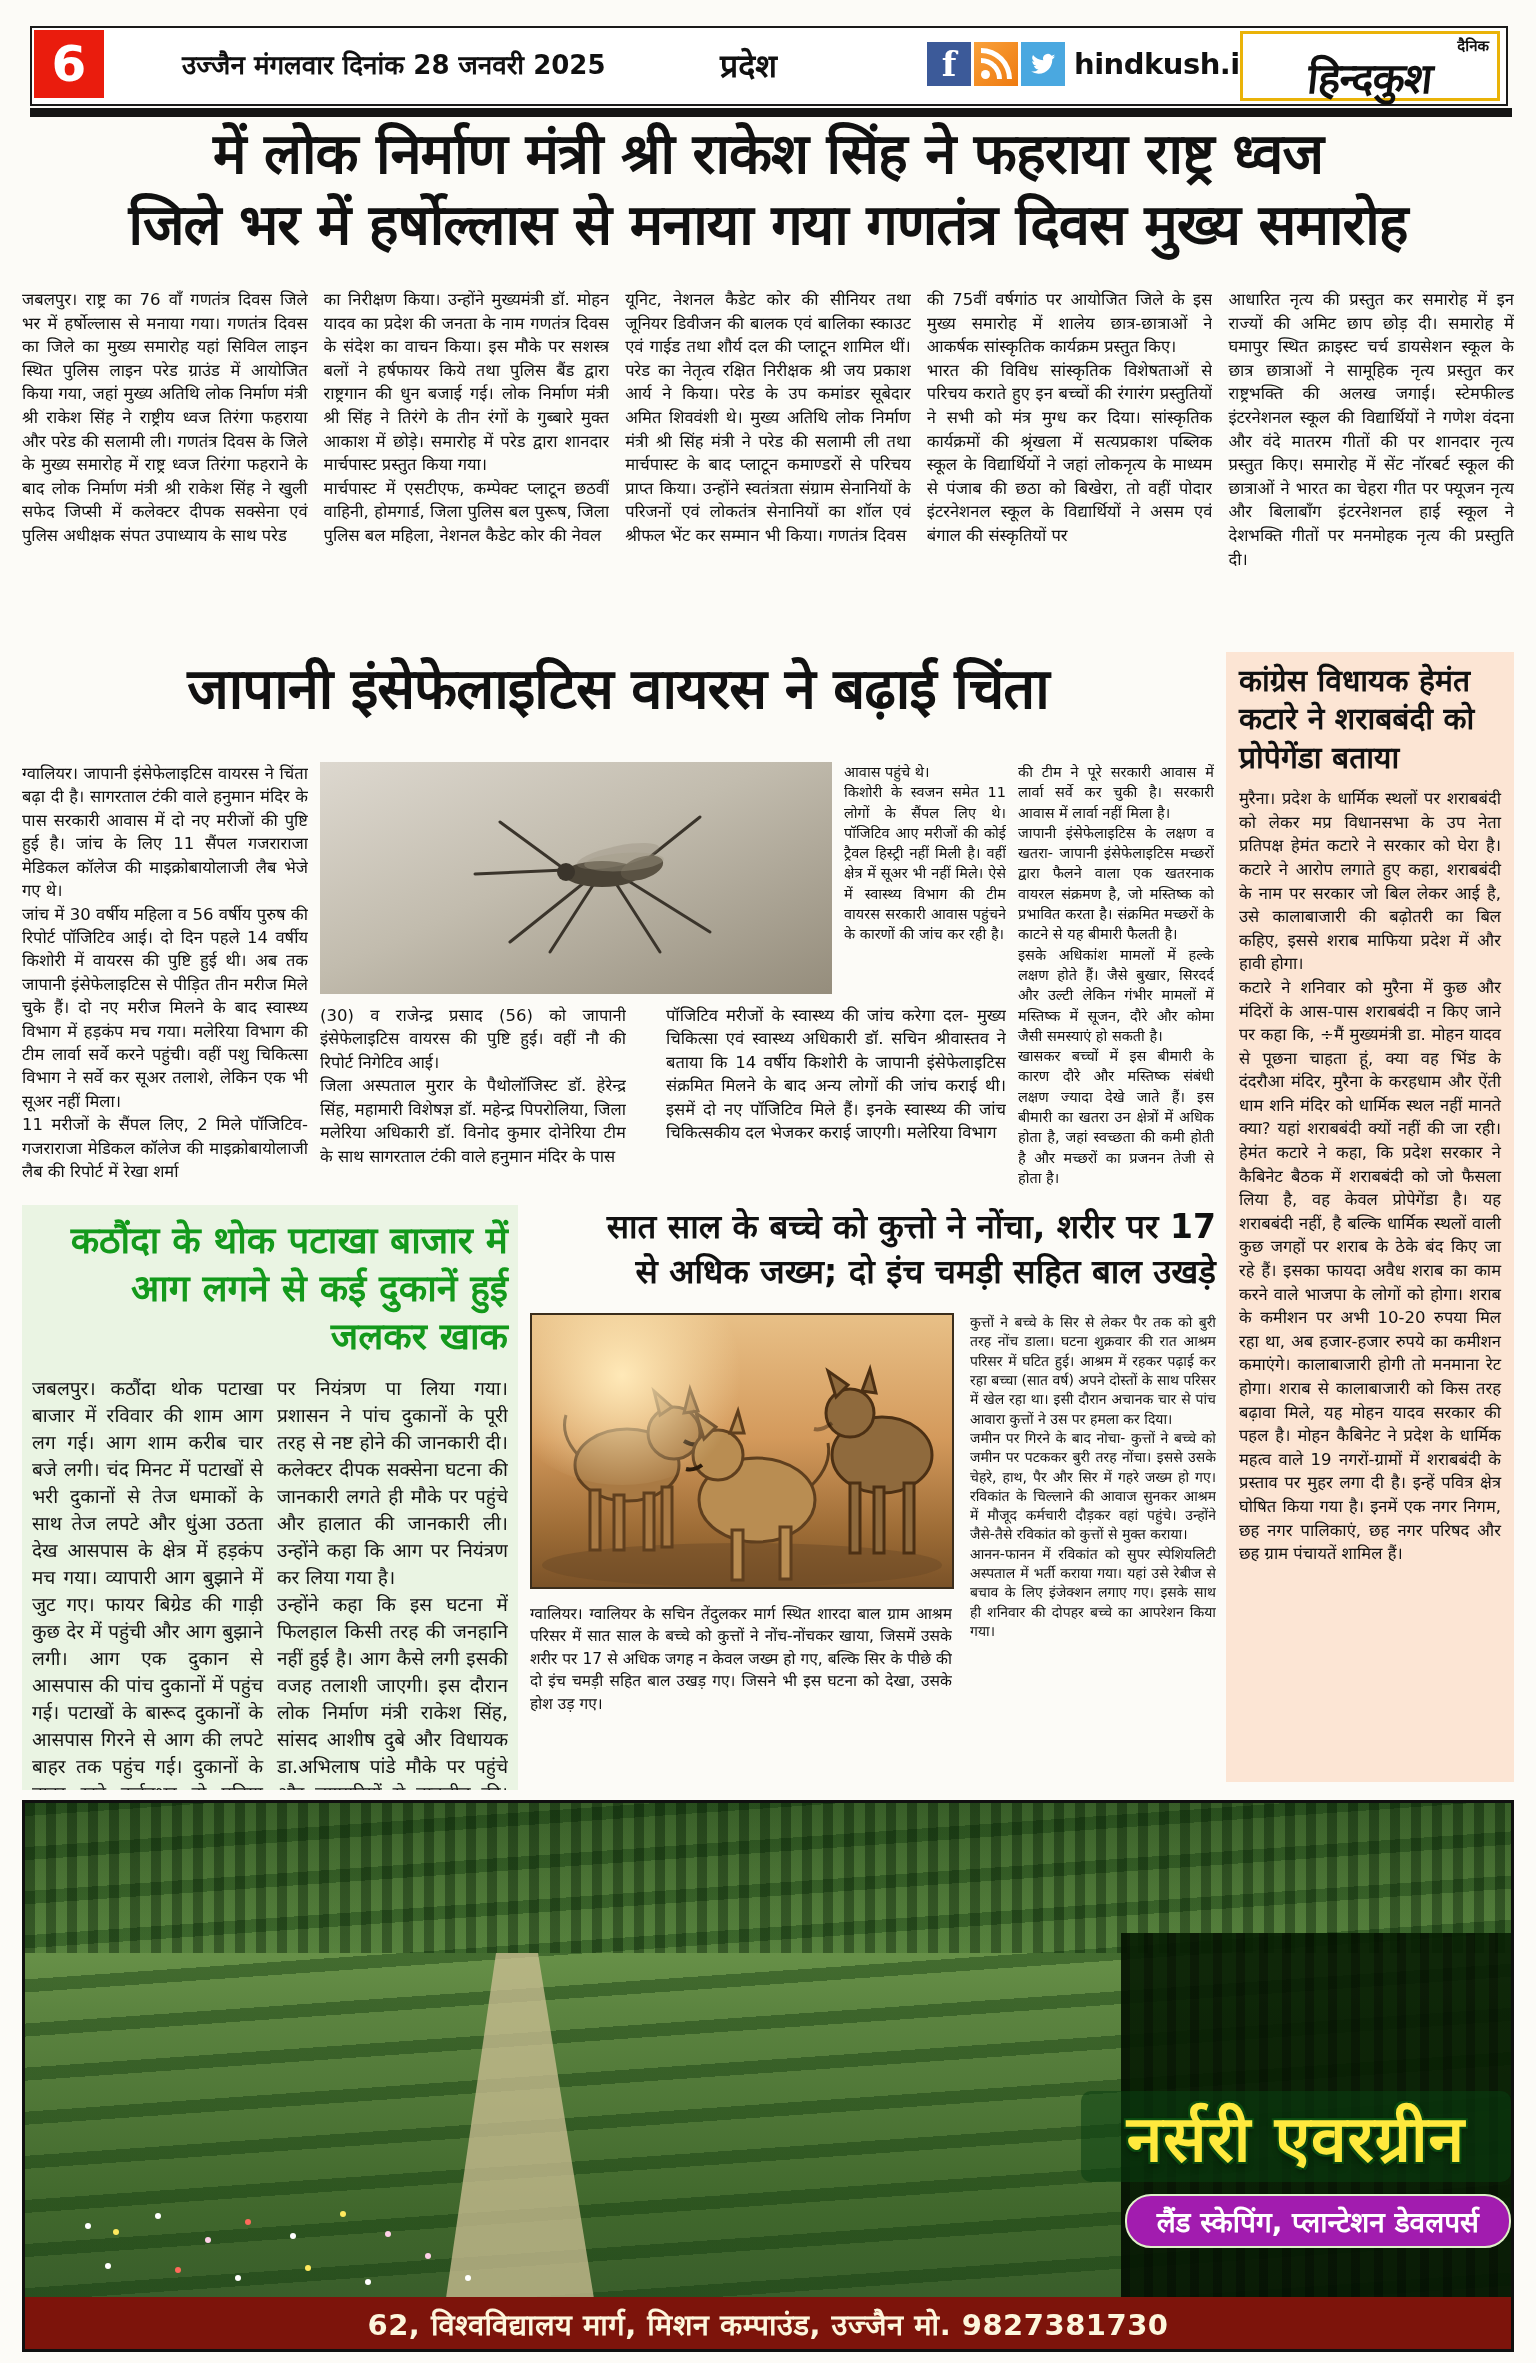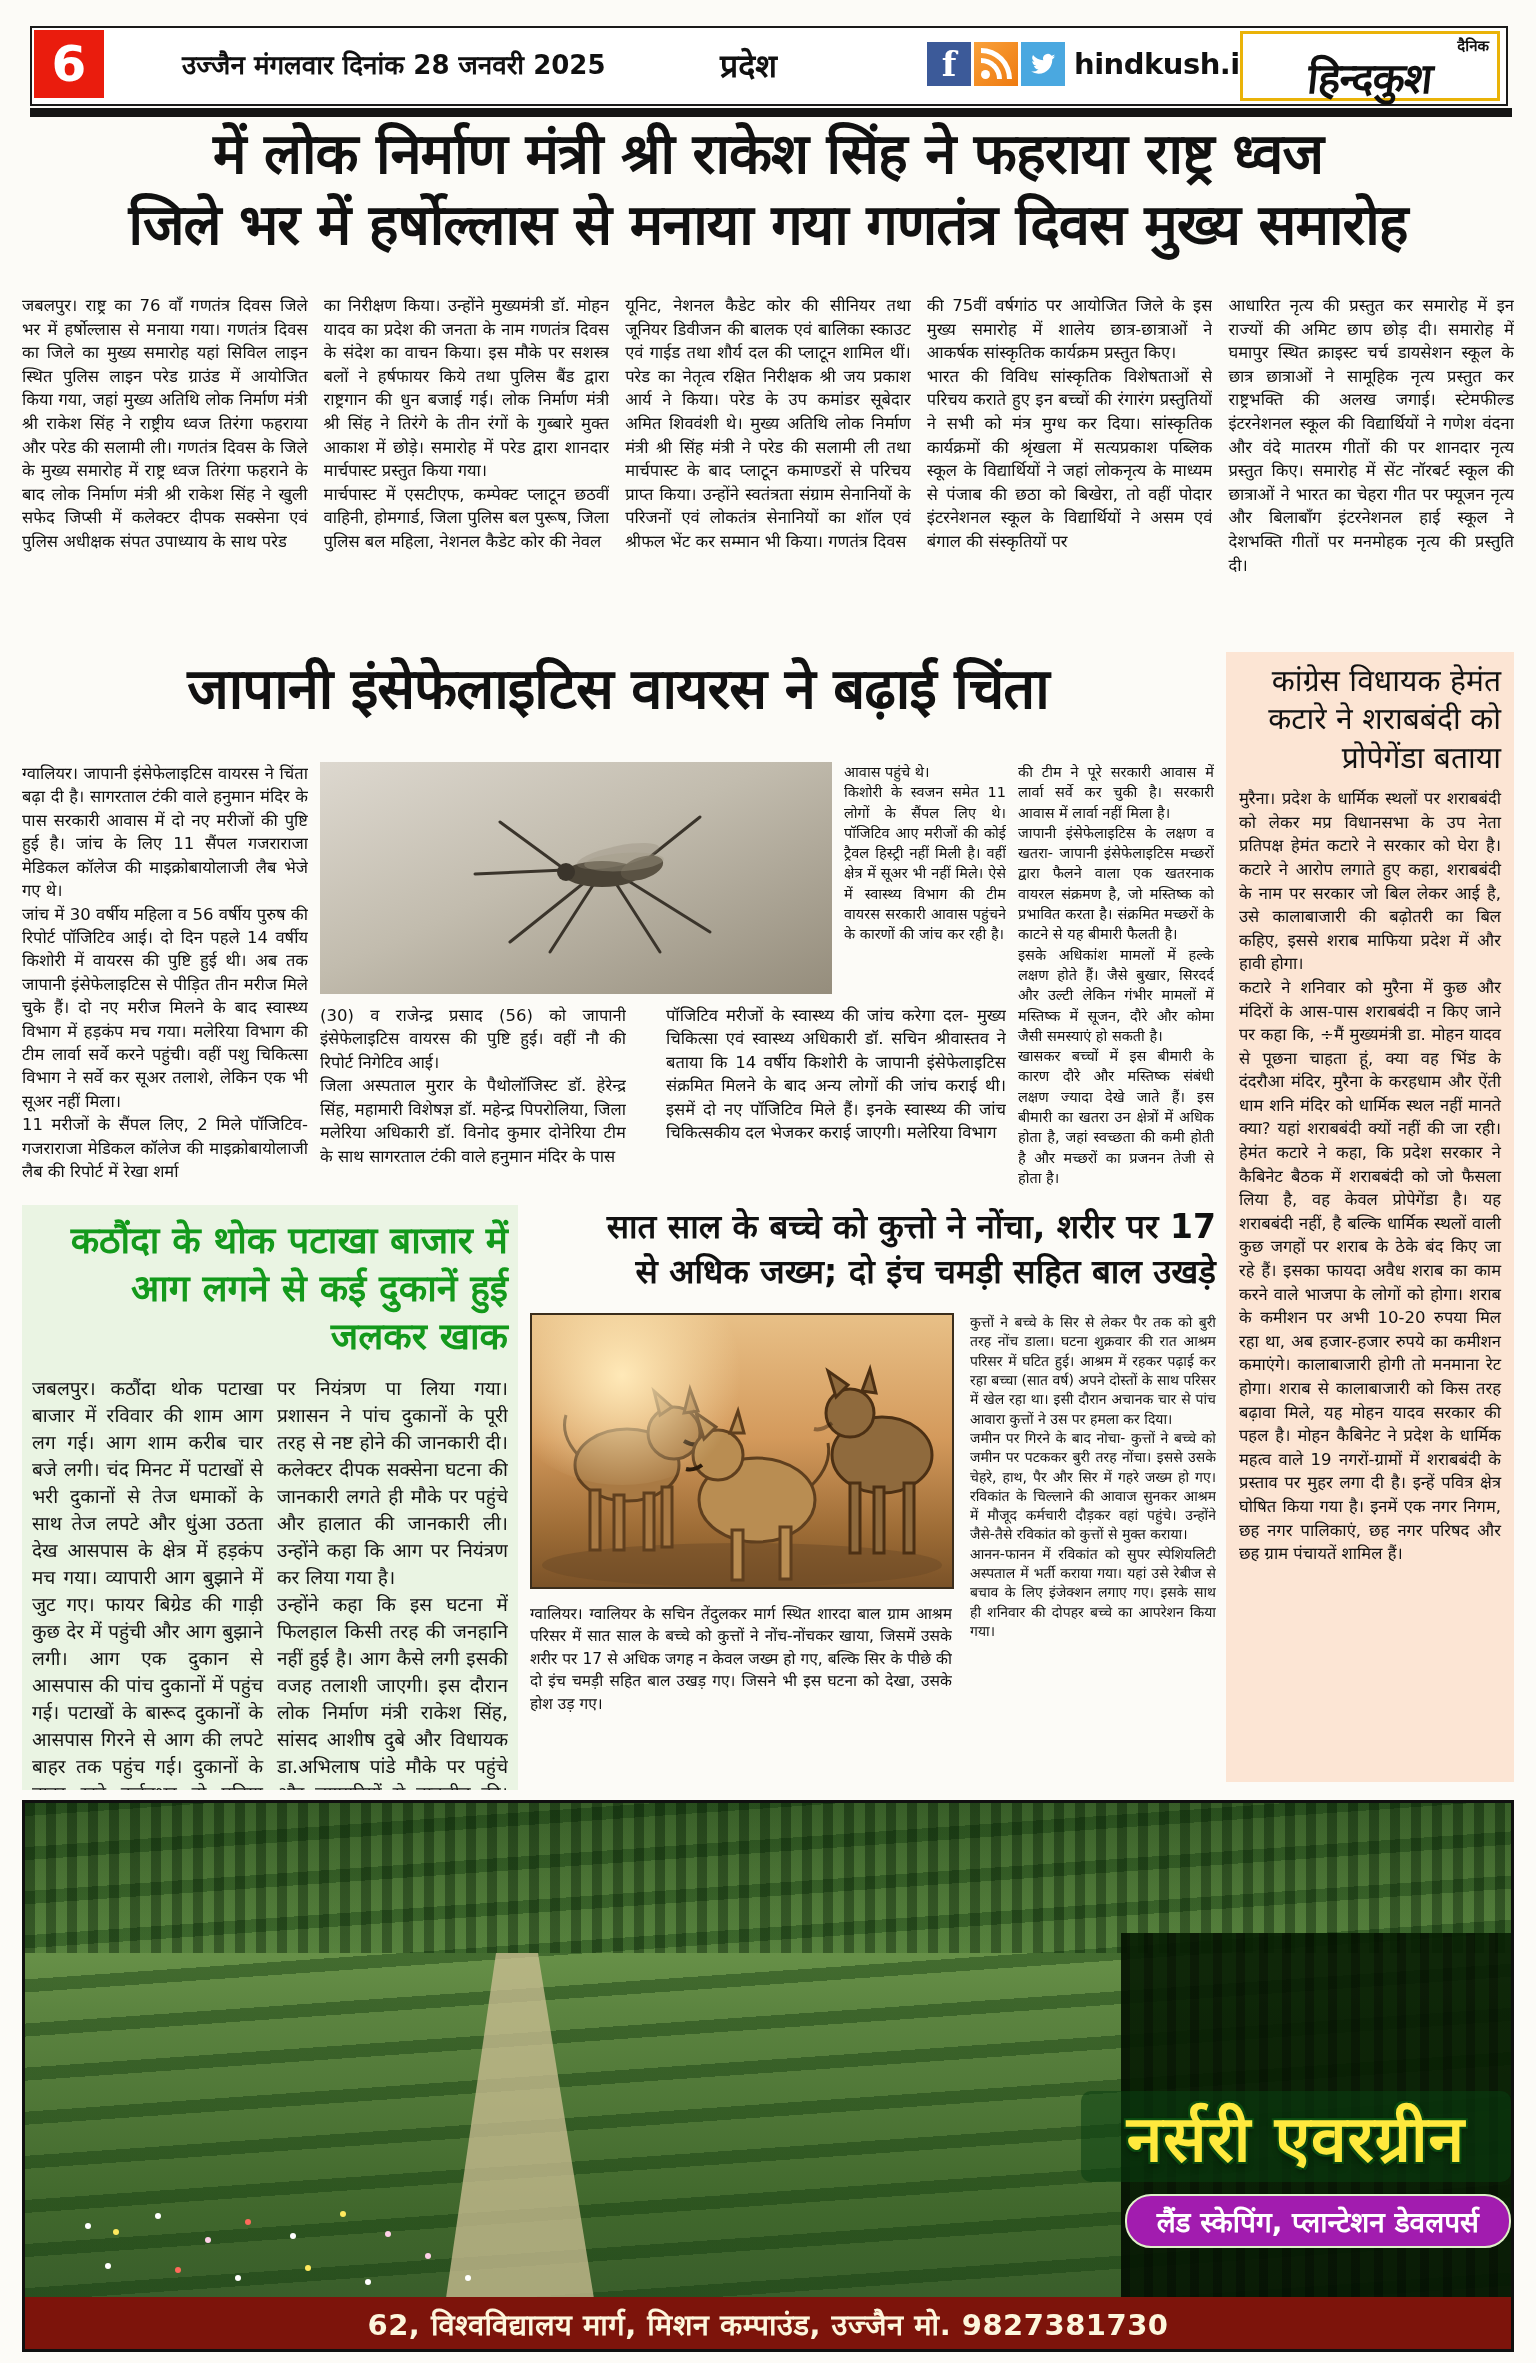--- a/index.html
+++ b/index.html
@@ -30,39 +30,39 @@
   .logo-tag{position:absolute;right:8px;top:1px;font-size:15px;font-weight:bold;}
   .logo-name{position:absolute;left:0;right:0;top:14px;text-align:center;font-size:42px;font-weight:900;
              font-family:"DejaVu Serif","Liberation Serif",serif;transform:skewX(-6deg);letter-spacing:-1px;}
 
   
   .lead-headline{left:20px;top:118px;width:1496px;text-align:center;font-size:56px;line-height:1.27;
                  font-weight:900;letter-spacing:-1px;}
   .h2line{left:22px;top:648px;width:1192px;text-align:center;font-size:56px;font-weight:900;letter-spacing:-1px;}
 
   
-  .lead-body{left:22px;top:294px;width:1492px;height:358px;display:flex;gap:16px;}
+  .lead-body{left:22px;top:288px;width:1492px;height:358px;display:flex;gap:16px;}
   .lead-col{flex:1;font-size:16.5px;line-height:1.43;overflow:hidden;}
 
   
   .je{left:22px;top:762px;width:1192px;height:434px;}
   .je-col{font-size:16.5px;line-height:1.42;}
   .je-col1{left:0;top:0;width:286px;height:434px;}
   .je-img{left:298px;top:0;width:512px;height:232px;background:linear-gradient(155deg,#ddd8cf 0%,#c2bcae 45%,#958d7c 100%);}
   .je-col3top{left:822px;top:0;width:162px;height:232px;font-size:14.5px;line-height:1.4;}
   .je-col4{left:996px;top:0;width:196px;height:434px;font-size:14.5px;line-height:1.4;}
   .je-col2below{left:298px;top:242px;width:306px;height:192px;}
   .je-col3below{left:644px;top:242px;width:340px;height:192px;}
 
   
   .mos{position:absolute;left:60px;top:20px;}
 
   
   .sidebar{left:1226px;top:652px;width:288px;height:1130px;background:#fce5d4;padding:10px 13px;box-sizing:border-box;}
-  .sb-head{font-size:30px;font-weight:400;text-align:right;line-height:1.28;margin-bottom:10px;}
+  .sb-head{font-size:30px;font-weight:700;text-align:left;line-height:1.28;margin-bottom:10px;}
   .sb-body{font-size:16.5px;line-height:1.43;}
 
   
   .fire{left:22px;top:1205px;width:496px;height:585px;background:#eaf4e3;padding:8px 10px;box-sizing:border-box;}
   .fire-head{color:#13991b;font-size:37px;font-weight:900;text-align:right;line-height:1.3;margin:4px 0 14px;}
   .fire-cols{display:flex;gap:14px;height:430px;overflow:hidden;}
   .fire-col{flex:1;font-size:19px;line-height:1.42;}
 
   
   .dog{left:524px;top:1205px;width:692px;height:585px;}

